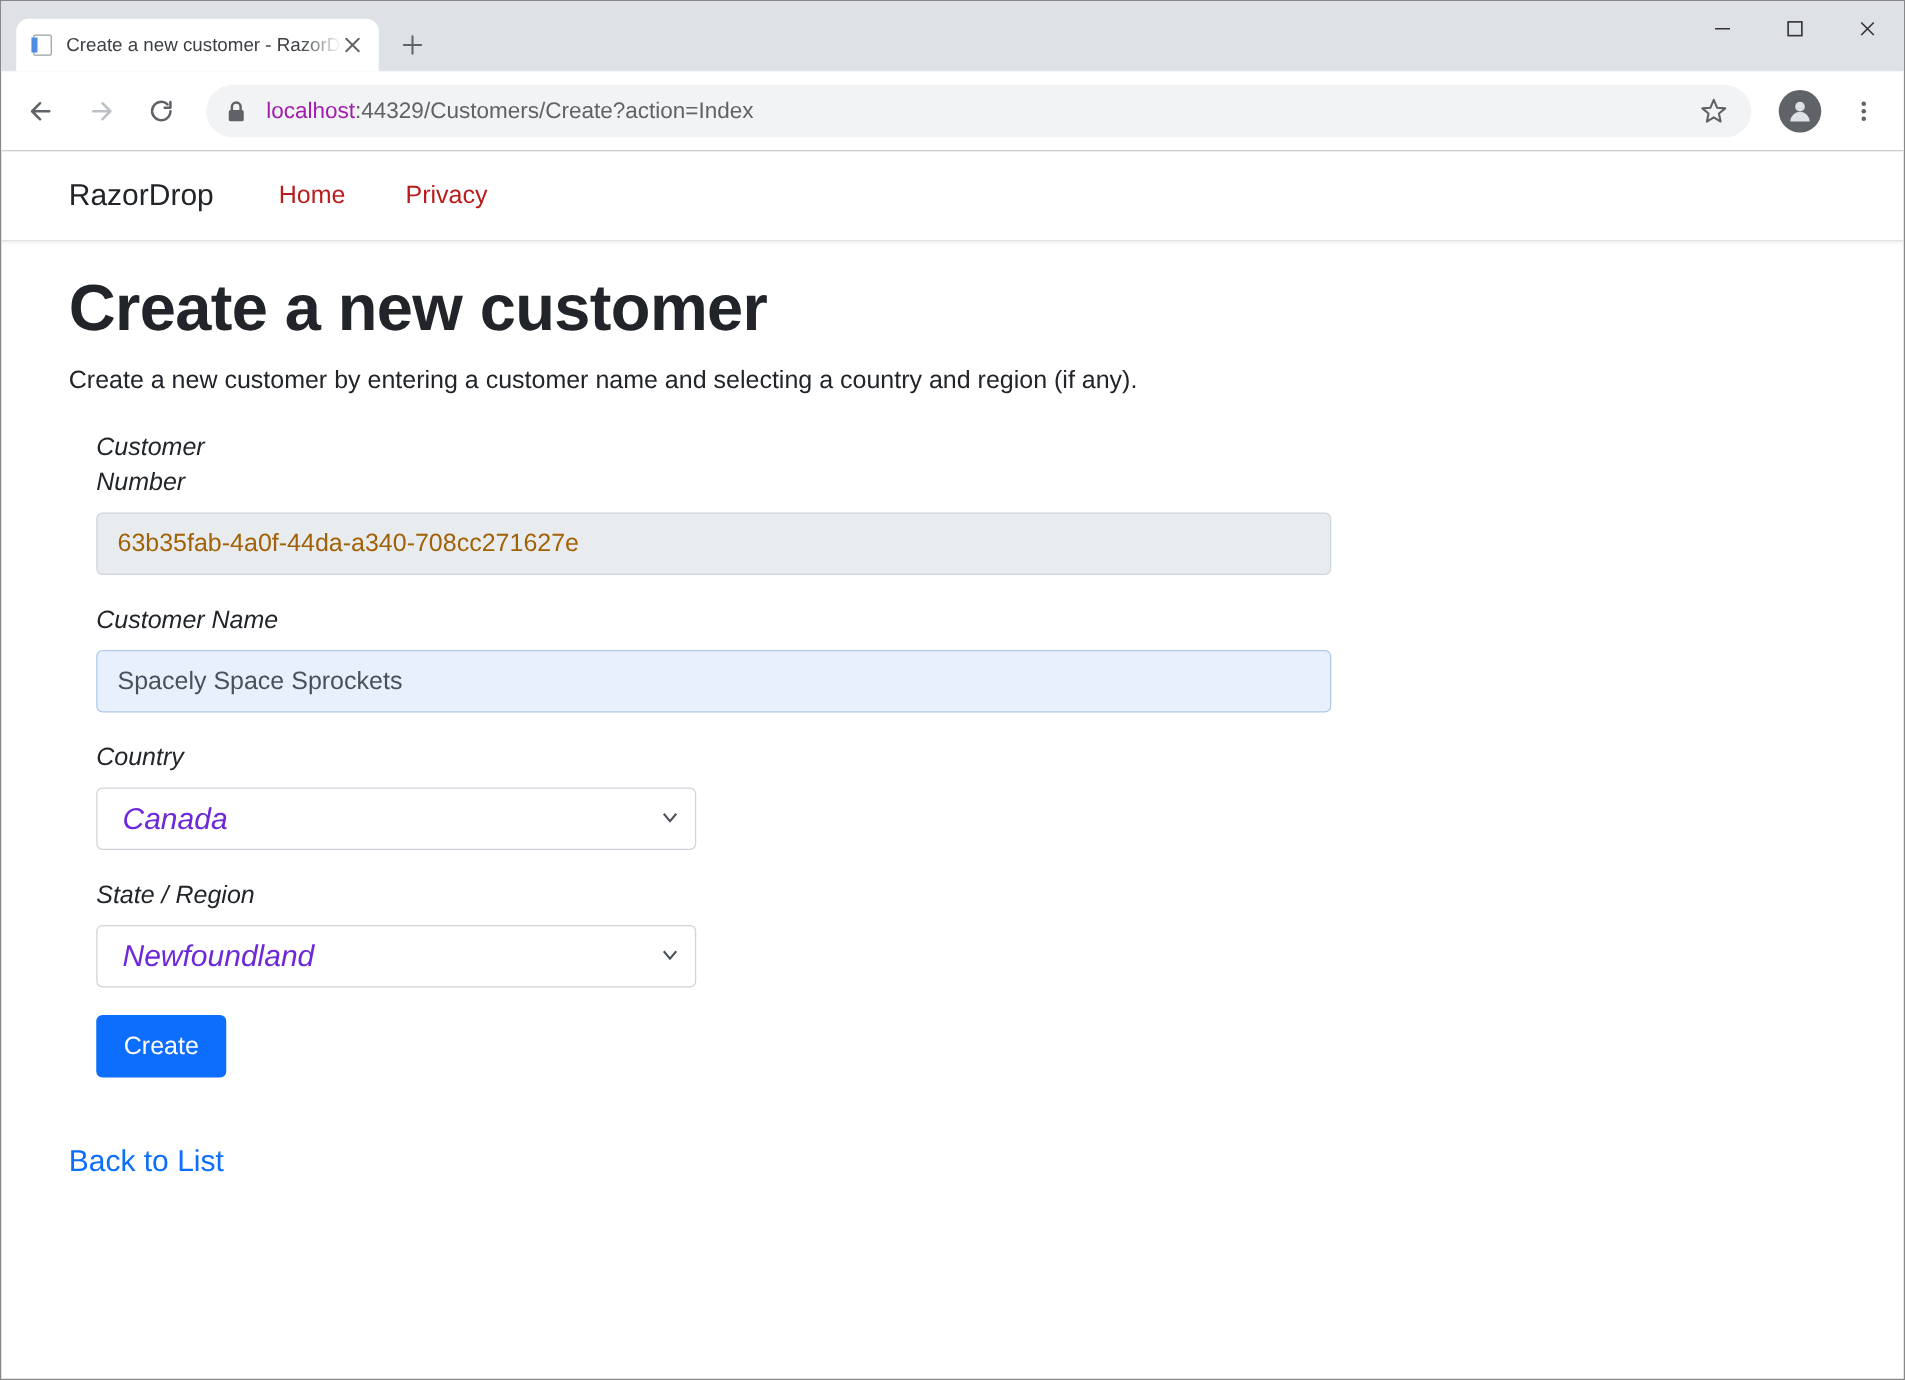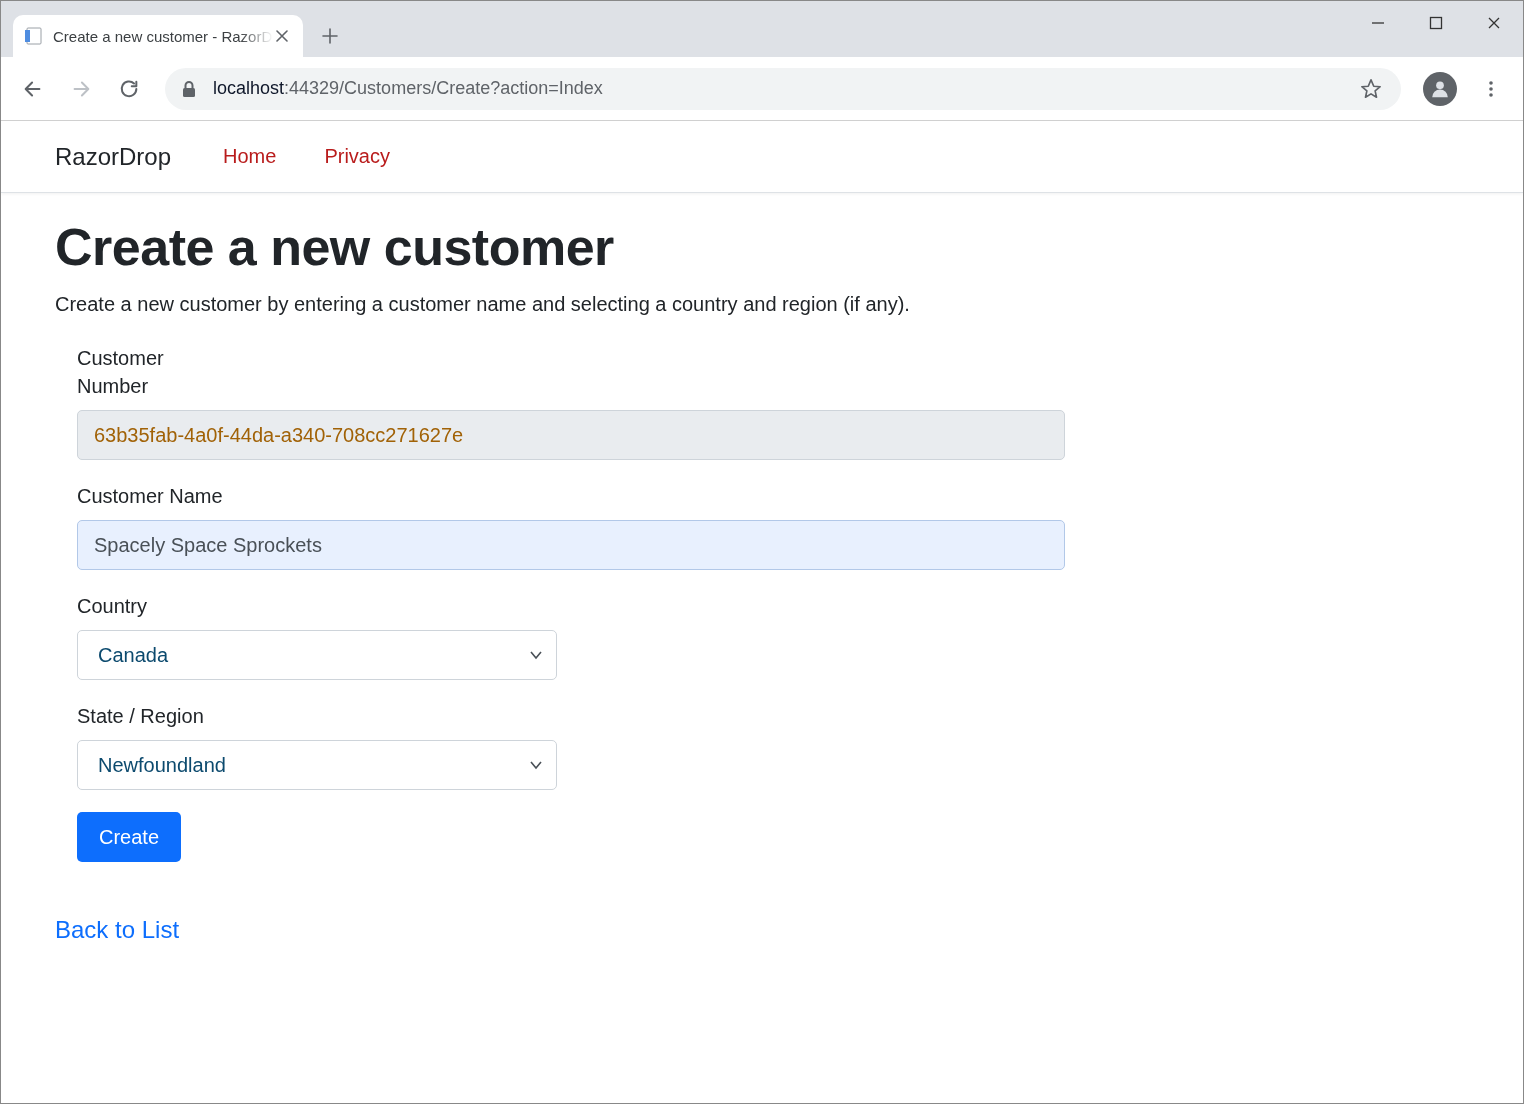--- a/index.html
+++ b/index.html
@@ -121,21 +121,21 @@
       font-size: 18px;
       color: #202124;
     }
     .address-bar .lock {
       width: 18px;
       height: 18px;
       margin-right: 14px;
       display: flex;
       align-items: center;
     }
-    .url-host { color: #0f172a; }
+    .url-host { color: #a21caf; }
     .url-path { color: #5f6368; }
     .star-btn {
       width: 28px;
       height: 28px;
       display: flex;
       align-items: center;
       justify-content: center;
       color: #5f6368;
       margin-left: auto;
     }
@@ -203,20 +203,21 @@
     }
     .form-group {
       margin-bottom: 22px;
     }
     .form-label {
       font-size: 20px;
       color: #212529;
       display: block;
       margin-bottom: 10px;
       line-height: 1.4;
+      font-style: italic;
     }
     .form-label.two-line { width: 130px; }
     .text-input {
       width: 100%;
       height: 50px;
       border: 1px solid #ced4da;
       border-radius: 5px;
       padding: 0 16px;
       font-size: 20px;
       font-family: inherit;
@@ -233,25 +234,26 @@
     .select-wrap {
       position: relative;
       width: 480px;
     }
     .select-input {
       width: 100%;
       height: 50px;
       border: 1px solid #ced4da;
       border-radius: 5px;
       padding: 0 40px 0 20px;
-      font-size: 20px;
+      font-size: 24px;
       font-family: inherit;
-      color: #0c4a6e;
+      color: #6d28d9;
       background: #fff;
       appearance: none;
+      font-style: italic;
       -webkit-appearance: none;
     }
     .select-arrow {
       position: absolute;
       right: 14px;
       top: 50%;
       transform: translateY(-50%);
       pointer-events: none;
       color: #495057;
     }

